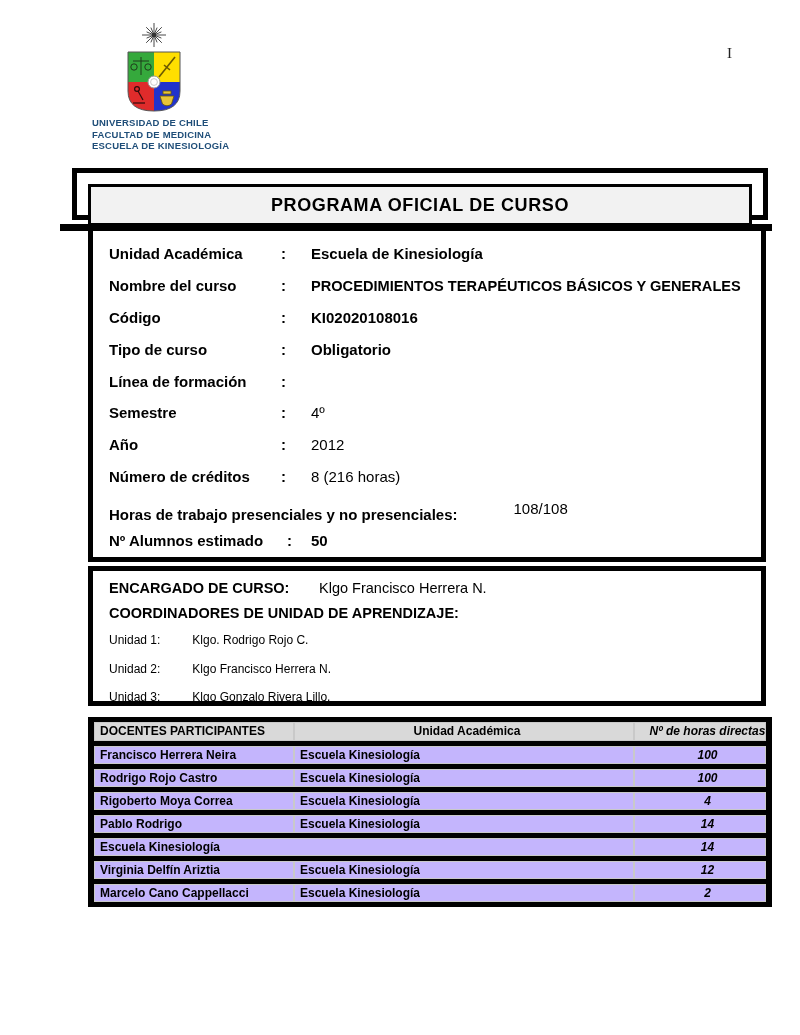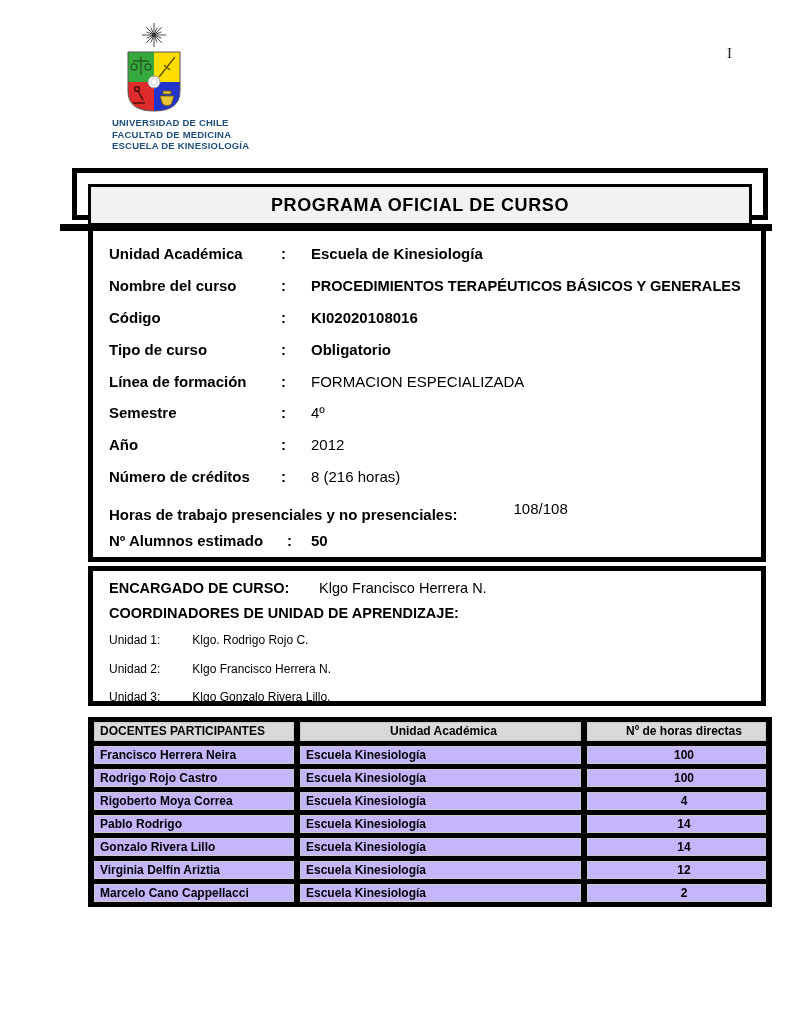--- a/index.html
+++ b/index.html
@@ -27,27 +27,27 @@
   .info-row.wide .val{margin-left:56px;}
 
   .staff-box{position:absolute;left:88px;top:566px;width:678px;height:140px;box-sizing:border-box;border:5px solid #000;padding:9px 8px 12px 16px;}
   .enc-row{font-size:14.5px;margin-bottom:9px;white-space:nowrap;}
   .enc-row .enc-lbl{display:inline-block;width:206px;font-weight:bold;}
   .coord-head{font-size:14.5px;font-weight:bold;margin-bottom:12px;}
   .coord-row{font-size:12px;margin-bottom:14.5px;white-space:nowrap;}
   .coord-row .c-lbl{display:inline-block;width:80px;}
 
   .teachers-table{position:absolute;left:88px;top:717px;width:684px;box-sizing:border-box;background:#000;padding:5px 6px;}
-  .t-row{display:flex;gap:6px;margin-bottom:5px;}
+  .t-row{display:flex;gap:0;margin-bottom:5px;}
   .t-row:last-child{margin-bottom:0;}
   .cell{background:#c4b5fd;box-shadow:inset 0 0 0 1px #c9c9c9;font-size:12px;font-weight:bold;height:18px;line-height:18px;box-sizing:border-box;white-space:nowrap;overflow:hidden;}
   .t-head .cell{background:#D9D9D9;height:19px;line-height:19px;}
   .c1{width:200px;flex:none;padding-left:6px;}
   .c2{flex:1;padding-left:6px;}
-  .c3{width:179px;flex:none;text-align:center;padding-left:15px;}
+  .c3{width:132px;flex:none;text-align:center;padding-left:15px;font-style:italic;}
   .t-head .c2,.t-head .c3{text-align:center;}
 </style>
 </head>
 <body>
 
 <div class="page">
 
   <div class="page-number">I</div>
 
   <svg class="logo" viewBox="0 0 84 94" xmlns="http://www.w3.org/2000/svg">
@@ -96,21 +96,21 @@
     </g>
     <g fill="#E7C437" stroke="#6b5900" stroke-width="0.8">
       <rect x="51" y="70" width="8" height="3"></rect>
       <path d="M48,75 h14 l-2.5,8 q-4.5,3.5 -9,0 Z"></path>
     </g>
     <path d="M16,31 H68 V70 Q68,90 42,90 Q16,90 16,70 Z" fill="none" stroke="#555" stroke-width="1"></path>
     <circle cx="42" cy="61" r="6" fill="#fff" stroke="#999" stroke-width="1"></circle>
     <circle cx="42" cy="61" r="3.4" fill="none" stroke="#bbb" stroke-width="0.8"></circle>
   </svg>
 
-  <div class="letterhead-text" style="color:#1F4E79;margin-left:20px;">
+  <div class="letterhead-text" style="color:#1F4E79;">
     <div>UNIVERSIDAD DE CHILE</div>
     <div>FACULTAD DE MEDICINA</div>
     <div>ESCUELA DE KINESIOLOGÍA</div>
   </div>
 
   <div class="title-box">
     <div class="title-inner">
       <span>PROGRAMA OFICIAL DE CURSO</span>
     </div>
   </div>
@@ -134,21 +134,20 @@
       <span class="val v-bold">KI02020108016</span>
     </div>
     <div class="info-row">
       <span class="lbl">Tipo de curso</span>
       <span class="col">:</span>
       <span class="val v-bold">Obligatorio</span>
     </div>
     <div class="info-row">
       <span class="lbl">Línea de formación</span>
       <span class="col">:</span>
-      <span class="val">FORMACION ESPECIALIZADA</span>
     </div>
     <div class="info-row">
       <span class="lbl">Semestre</span>
       <span class="col">:</span>
       <span class="val">4º</span>
     </div>
     <div class="info-row">
       <span class="lbl">Año</span>
       <span class="col">:</span>
       <span class="val">2012</span>
@@ -209,21 +208,20 @@
       <div class="cell c1">Rigoberto Moya Correa</div>
       <div class="cell c2">Escuela Kinesiología</div>
       <div class="cell c3">4</div>
     </div>
     <div class="t-row">
       <div class="cell c1">Pablo Rodrigo</div>
       <div class="cell c2">Escuela Kinesiología</div>
       <div class="cell c3">14</div>
     </div>
     <div class="t-row">
-      <div class="cell c1">Gonzalo Rivera Lillo</div>
       <div class="cell c2">Escuela Kinesiología</div>
       <div class="cell c3">14</div>
     </div>
     <div class="t-row">
       <div class="cell c1">Virginia Delfín Ariztia</div>
       <div class="cell c2">Escuela Kinesiología</div>
       <div class="cell c3">12</div>
     </div>
     <div class="t-row">
       <div class="cell c1">Marcelo Cano Cappellacci</div>

